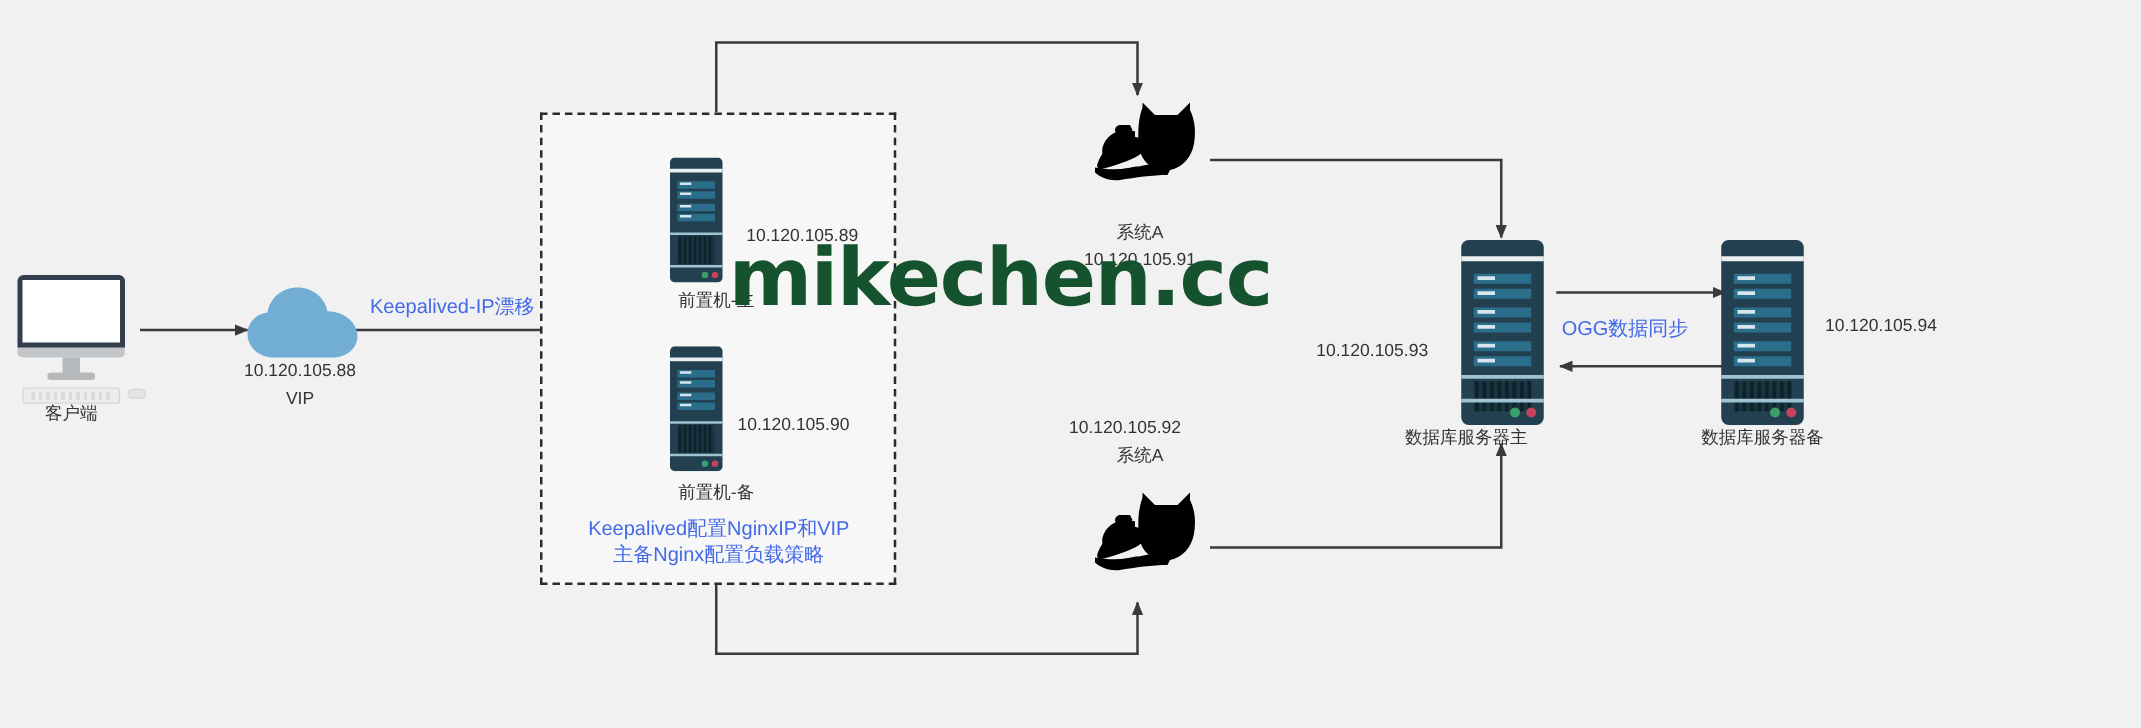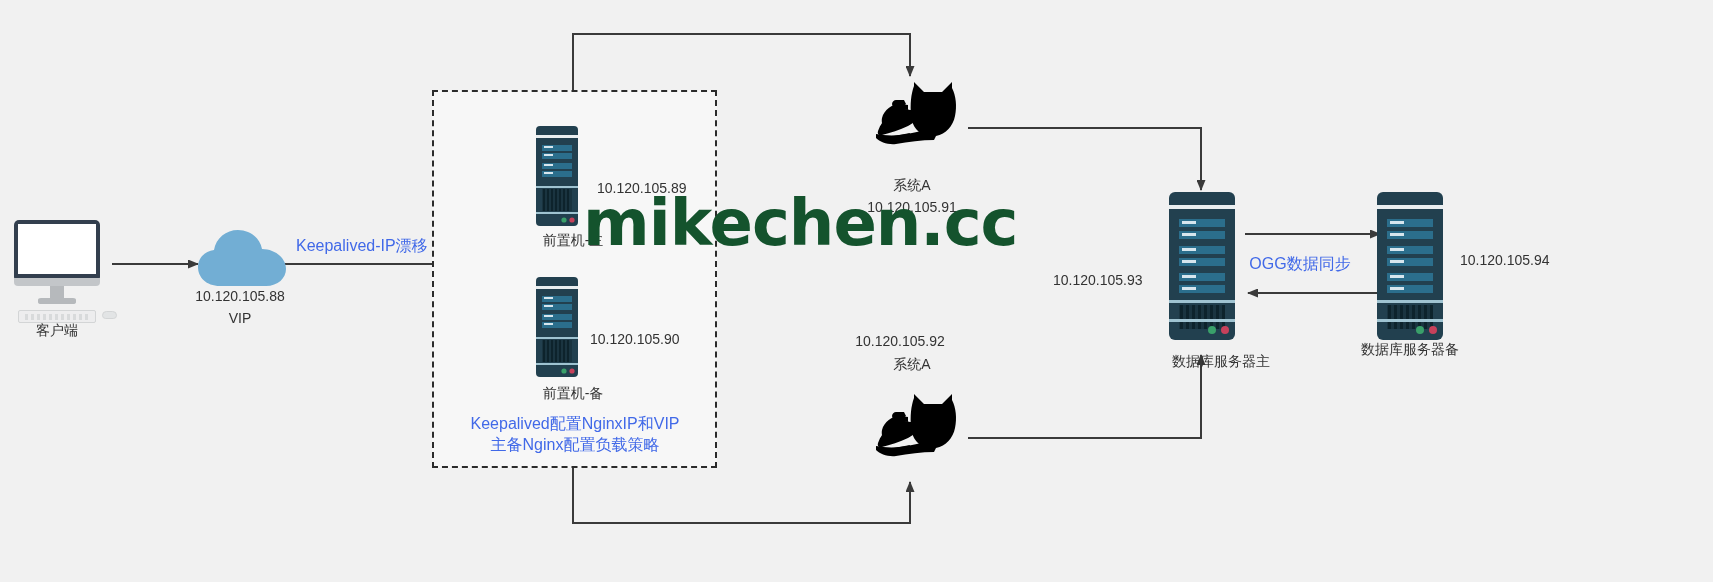--- a/index.html
+++ b/index.html
@@ -333,21 +333,21 @@
       <rect x="50" y="113" width="3" height="24"></rect>
       <rect x="56" y="113" width="3" height="24"></rect>
     </g>
     <rect x="3" y="123" width="66" height="0" fill="none"></rect>
     <rect x="3" y="127" width="66" height="3" fill="#9fc3d1"></rect>
     <circle cx="46" cy="138" r="4" fill="#3aa06a"></circle>
     <circle cx="59" cy="138" r="4" fill="#c7415b"></circle>
   </svg>
 </div>
 <div class="label" style="left:1053px; top:237px;margin-top:35px;">10.120.105.93</div>
-<div class="label center" style="left:1221px; top:341px;margin-top:12px;">数据库服务器主</div>
+<div class="label center" style="left:1173px; top:341px;">数据库服务器主</div>
 
 <div class="server" style="left:1374px; top:192px;">
   <svg width="72" height="148" viewBox="0 0 72 148">
     <rect x="3" y="0" width="66" height="148" rx="6" fill="#22404f"></rect>
     <rect x="3" y="13" width="66" height="4" fill="#e9eef0"></rect>
     <rect x="13" y="27" width="46" height="8" fill="#2b6e8c"></rect>
     <rect x="16" y="29" width="14" height="3" fill="#d7e6ee"></rect>
     <rect x="13" y="39" width="46" height="8" fill="#2b6e8c"></rect>
     <rect x="16" y="41" width="14" height="3" fill="#d7e6ee"></rect>
     <rect x="13" y="54" width="46" height="8" fill="#2b6e8c"></rect>

